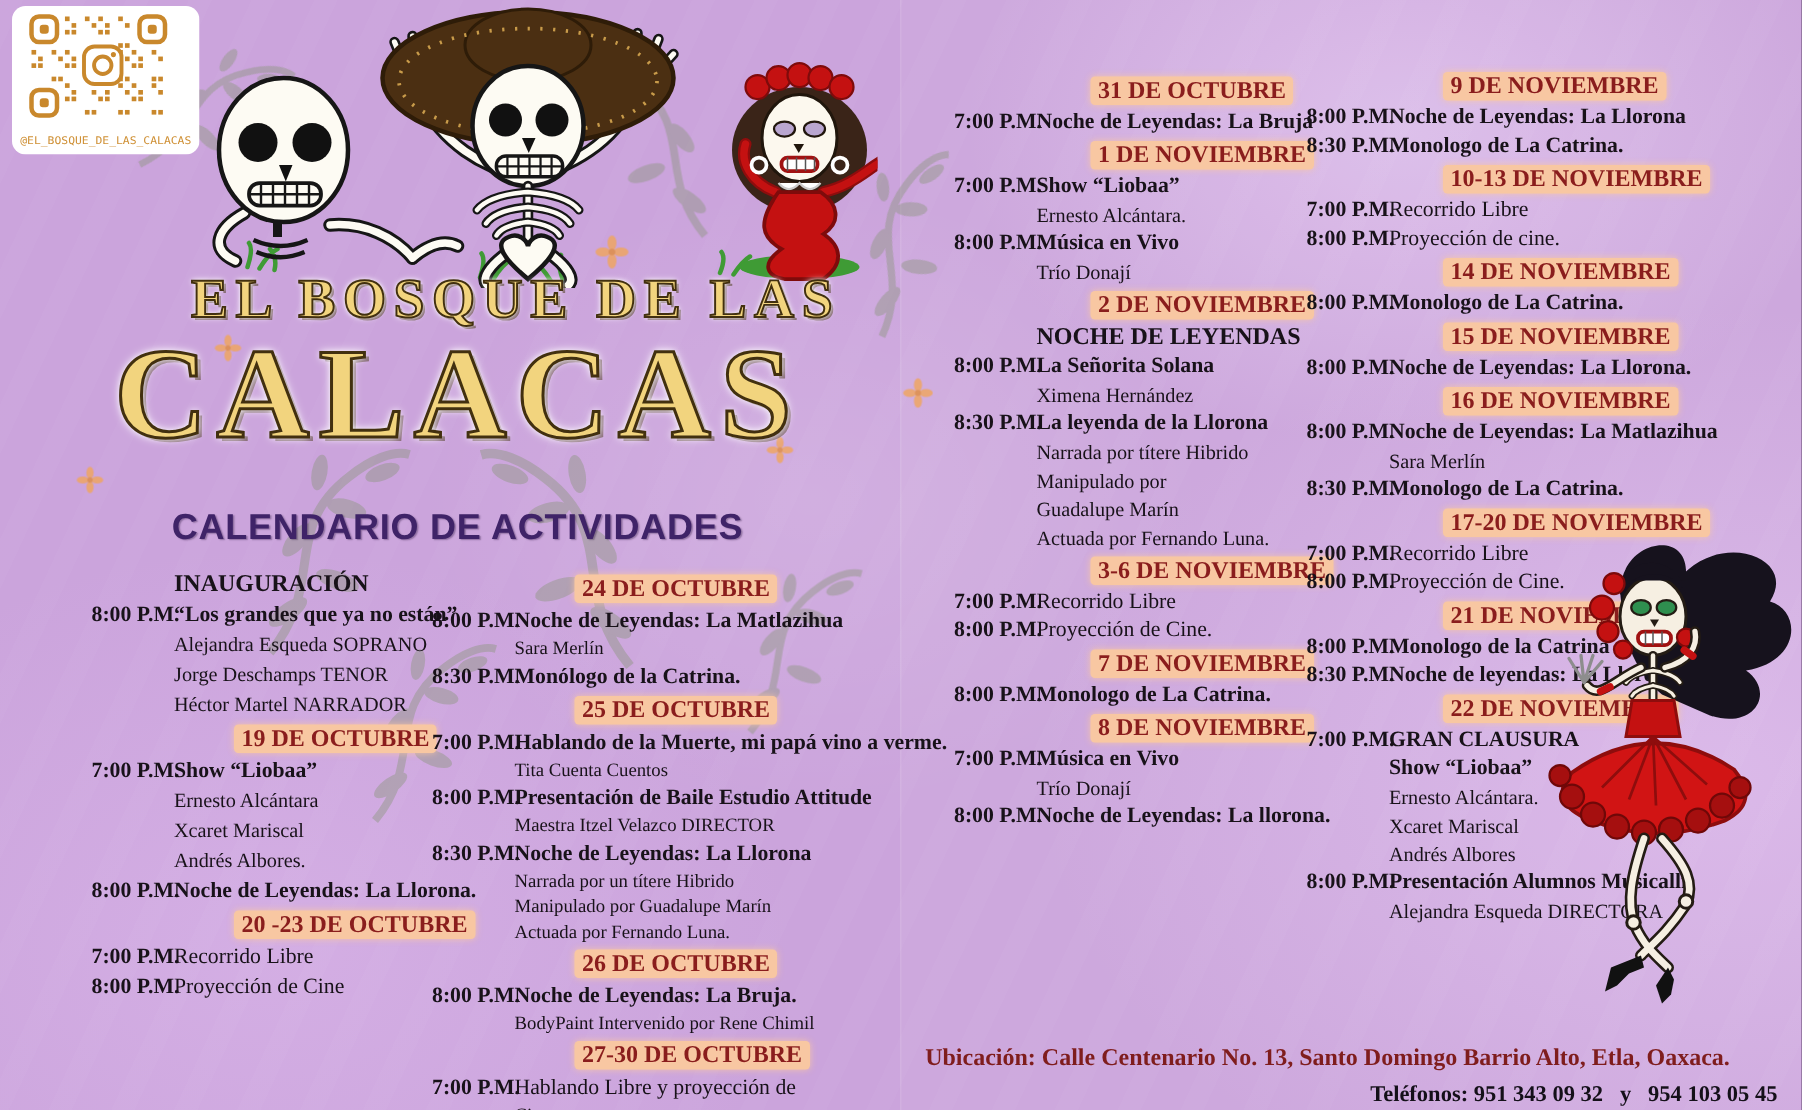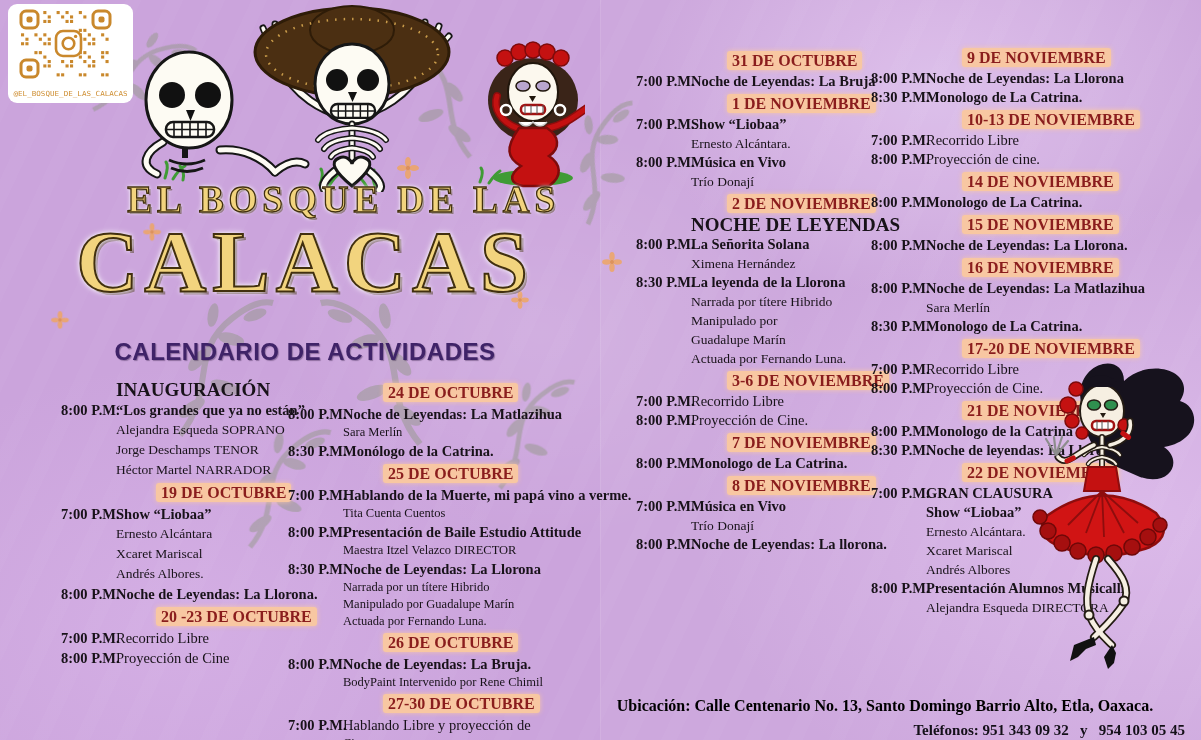--- a/index.html
+++ b/index.html
@@ -44,34 +44,34 @@
   .col{position:absolute;display:flex;flex-direction:column;}
   #col1{left:58px;top:380px;width:240px;}
   #col2{left:285px;top:380px;width:300px;}
   #col3{left:633px;top:48px;width:240px;}
   #col4{left:868px;top:45px;width:250px;}
   .col .row-date{margin:3px 0 2px;padding-left:50px;}
   .c3 .row-date,.c4 .row-date{margin:3px 0 2px;padding-left:46px;}
   .date-chip{display:inline-block;background:#f8c7a2;color:#8a1d1d;
     font-weight:bold;font-size:16px;line-height:19px;padding:0 5px;border-radius:3px;
     box-shadow:0 0 5px rgba(248,199,162,.9);white-space:nowrap;margin-left:48px;}
-  .row-head{padding-left:58px;font-weight:bold;font-size:19px;line-height:20px;white-space:nowrap;}
+  .row-head{padding-left:58px;font-weight:bold;font-size:16px;line-height:20px;white-space:nowrap;}
   .ev{display:flex;margin:0;padding-left:3px;}
   .time{width:50px;margin-right:5px;flex-shrink:0;font-weight:bold;font-size:14.5px;line-height:20px;white-space:nowrap;}
   .content{flex:1;min-width:0;}
   .etitle{font-size:14.5px;line-height:20px;white-space:nowrap;}
   .etitle.b{font-weight:bold;}
   .sub{font-size:13.5px;line-height:20px;white-space:nowrap;}
   .c2 .sub{font-size:12.5px;line-height:17px;}
   .c3 .time,.c3 .etitle,.c4 .time,.c4 .etitle{line-height:19px;}
   .c3 .sub,.c4 .sub{font-size:13.5px;line-height:19px;}
 
   
   #footer-location{left:585px;top:697px;width:600px;text-align:center;
-    font-weight:bold;font-size:16px;color:#000000;}
+    font-weight:bold;font-size:16px;color:#7f1d1d;}
   #footer-phones{left:585px;top:722px;width:600px;text-align:right;
     font-weight:bold;font-size:15px;color:#141019;white-space:pre;}
 </style>
 </head>
 <body>
 
 <div id="poster">
   <div class="wash wash1"></div>
   <div class="wash seam"></div>
   <div class="wash wash2"></div>

